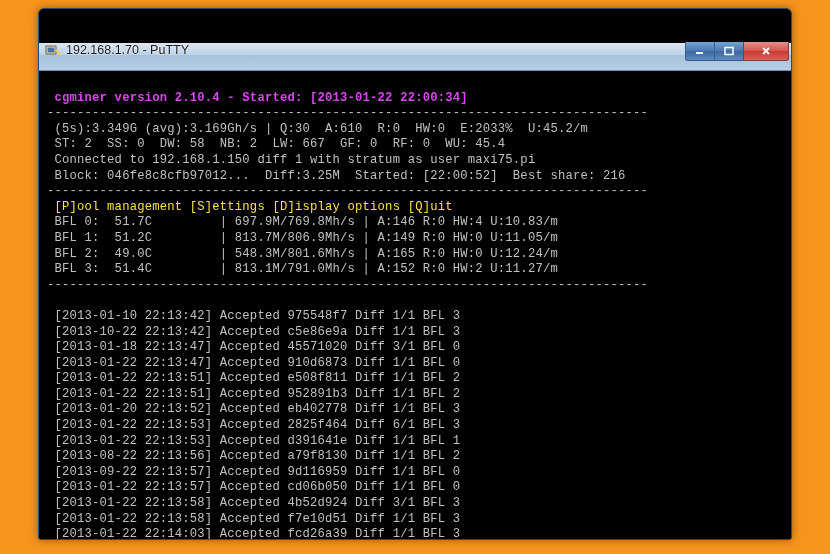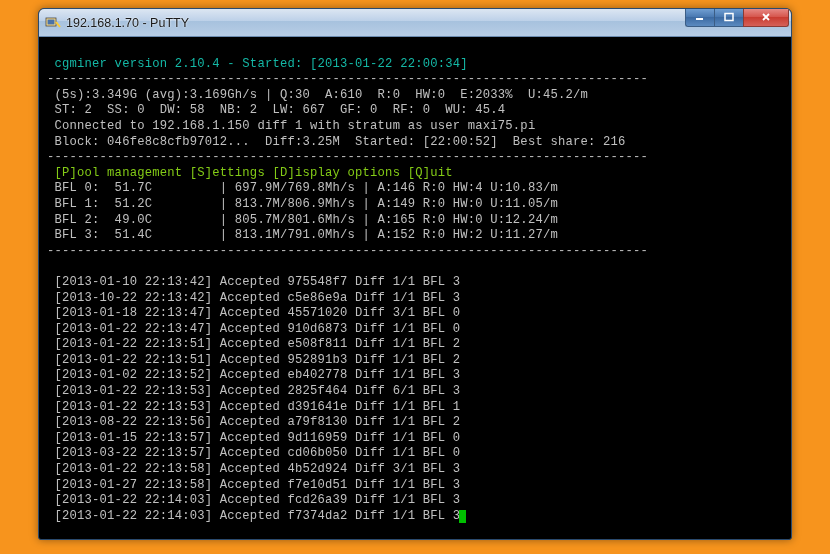--- a/index.html
+++ b/index.html
@@ -19,24 +19,24 @@
       background: #000;
       border: 1px solid #2a4a6e;
       border-radius: 6px 6px 3px 3px;
       box-shadow: 0 0 8px rgba(0,0,0,0.4);
       overflow: hidden;
     }
     .titlebar {
       height: 28px;
       background: linear-gradient(to bottom, #dce6f2 0%, #bcd0e8 45%, #a7c2de 46%, #b8cde5 100%);
       display: flex;
-      align-items: center;
       padding: 0 4px 0 6px;
       border-bottom: 1px solid #6b8bb0;
       position: relative;
+      margin-top: 34px;
     }
     .titlebar .icon {
       width: 16px;
       height: 16px;
       margin-right: 5px;
       display: inline-block;
       position: relative;
     }
     .titlebar .icon svg { width: 16px; height: 16px; }
     .titlebar .title {
@@ -79,22 +79,22 @@
     .win-btn svg { width: 12px; height: 10px; }
     .terminal {
       padding: 4px 8px;
       font-family: "Consolas", "Courier New", monospace;
       font-size: 12.2px;
       line-height: 15.6px;
       color: #c0c0c0;
       white-space: pre;
       letter-spacing: 0.2px;
     }
-    .cyan { color: #84cc16; }
-    .white { color: #14b8a6; }
+    .cyan { color: #fde047; }
+    .white { color: #d946ef; font-weight: bold; }
     .hr-line { color: #c0c0c0; }
     .cursor {
       display: inline-block;
       width: 7px;
       height: 13px;
       background: #00c000;
       vertical-align: text-bottom;
       margin-left: -1px;
     }
   </style>
@@ -134,33 +134,33 @@
 <span class="white"> cgminer version 2.10.4 - Started: [2013-01-22 22:00:34]</span>
 <span class="hr-line">--------------------------------------------------------------------------------</span>
 <span> (5s):3.349G (avg):3.169Gh/s | Q:30  A:610  R:0  HW:0  E:2033%  U:45.2/m</span>
 <span> ST: 2  SS: 0  DW: 58  NB: 2  LW: 667  GF: 0  RF: 0  WU: 45.4</span>
 <span> Connected to 192.168.1.150 diff 1 with stratum as user maxi75.pi</span>
 <span> Block: 046fe8c8cfb97012...  Diff:3.25M  Started: [22:00:52]  Best share: 216</span>
 <span class="hr-line">--------------------------------------------------------------------------------</span>
 <span class="cyan"> [P]ool management [S]ettings [D]isplay options [Q]uit</span>
 <span> BFL 0:  51.7C         | 697.9M/769.8Mh/s | A:146 R:0 HW:4 U:10.83/m</span>
 <span> BFL 1:  51.2C         | 813.7M/806.9Mh/s | A:149 R:0 HW:0 U:11.05/m</span>
-<span> BFL 2:  49.0C         | 805.7M/801.6Mh/s | A:165 R:0 HW:0 U:12.24/m</span>
+<span> BFL 2:  49.0C         | 548.3M/801.6Mh/s | A:165 R:0 HW:0 U:12.24/m</span>
 <span> BFL 3:  51.4C         | 813.1M/791.0Mh/s | A:152 R:0 HW:2 U:11.27/m</span>
 <span class="hr-line">--------------------------------------------------------------------------------</span>
 
 <span> [2013-01-10 22:13:42] Accepted 975548f7 Diff 1/1 BFL 3</span>
 <span> [2013-10-22 22:13:42] Accepted c5e86e9a Diff 1/1 BFL 3</span>
 <span> [2013-01-18 22:13:47] Accepted 45571020 Diff 3/1 BFL 0</span>
 <span> [2013-01-22 22:13:47] Accepted 910d6873 Diff 1/1 BFL 0</span>
 <span> [2013-01-22 22:13:51] Accepted e508f811 Diff 1/1 BFL 2</span>
 <span> [2013-01-22 22:13:51] Accepted 952891b3 Diff 1/1 BFL 2</span>
-<span> [2013-01-02 22:13:52] Accepted eb402778 Diff 1/1 BFL 3</span>
+<span> [2013-01-20 22:13:52] Accepted eb402778 Diff 1/1 BFL 3</span>
 <span> [2013-01-22 22:13:53] Accepted 2825f464 Diff 6/1 BFL 3</span>
 <span> [2013-01-22 22:13:53] Accepted d391641e Diff 1/1 BFL 1</span>
 <span> [2013-08-22 22:13:56] Accepted a79f8130 Diff 1/1 BFL 2</span>
-<span> [2013-01-15 22:13:57] Accepted 9d116959 Diff 1/1 BFL 0</span>
-<span> [2013-03-22 22:13:57] Accepted cd06b050 Diff 1/1 BFL 0</span>
+<span> [2013-09-22 22:13:57] Accepted 9d116959 Diff 1/1 BFL 0</span>
+<span> [2013-01-22 22:13:57] Accepted cd06b050 Diff 1/1 BFL 0</span>
 <span> [2013-01-22 22:13:58] Accepted 4b52d924 Diff 3/1 BFL 3</span>
-<span> [2013-01-27 22:13:58] Accepted f7e10d51 Diff 1/1 BFL 3</span>
+<span> [2013-01-22 22:13:58] Accepted f7e10d51 Diff 1/1 BFL 3</span>
 <span> [2013-01-22 22:14:03] Accepted fcd26a39 Diff 1/1 BFL 3</span>
 <span> [2013-01-22 22:14:03] Accepted f7374da2 Diff 1/1 BFL 3</span><span class="cursor"></span></div>
 </div>
 
 </body></html>

